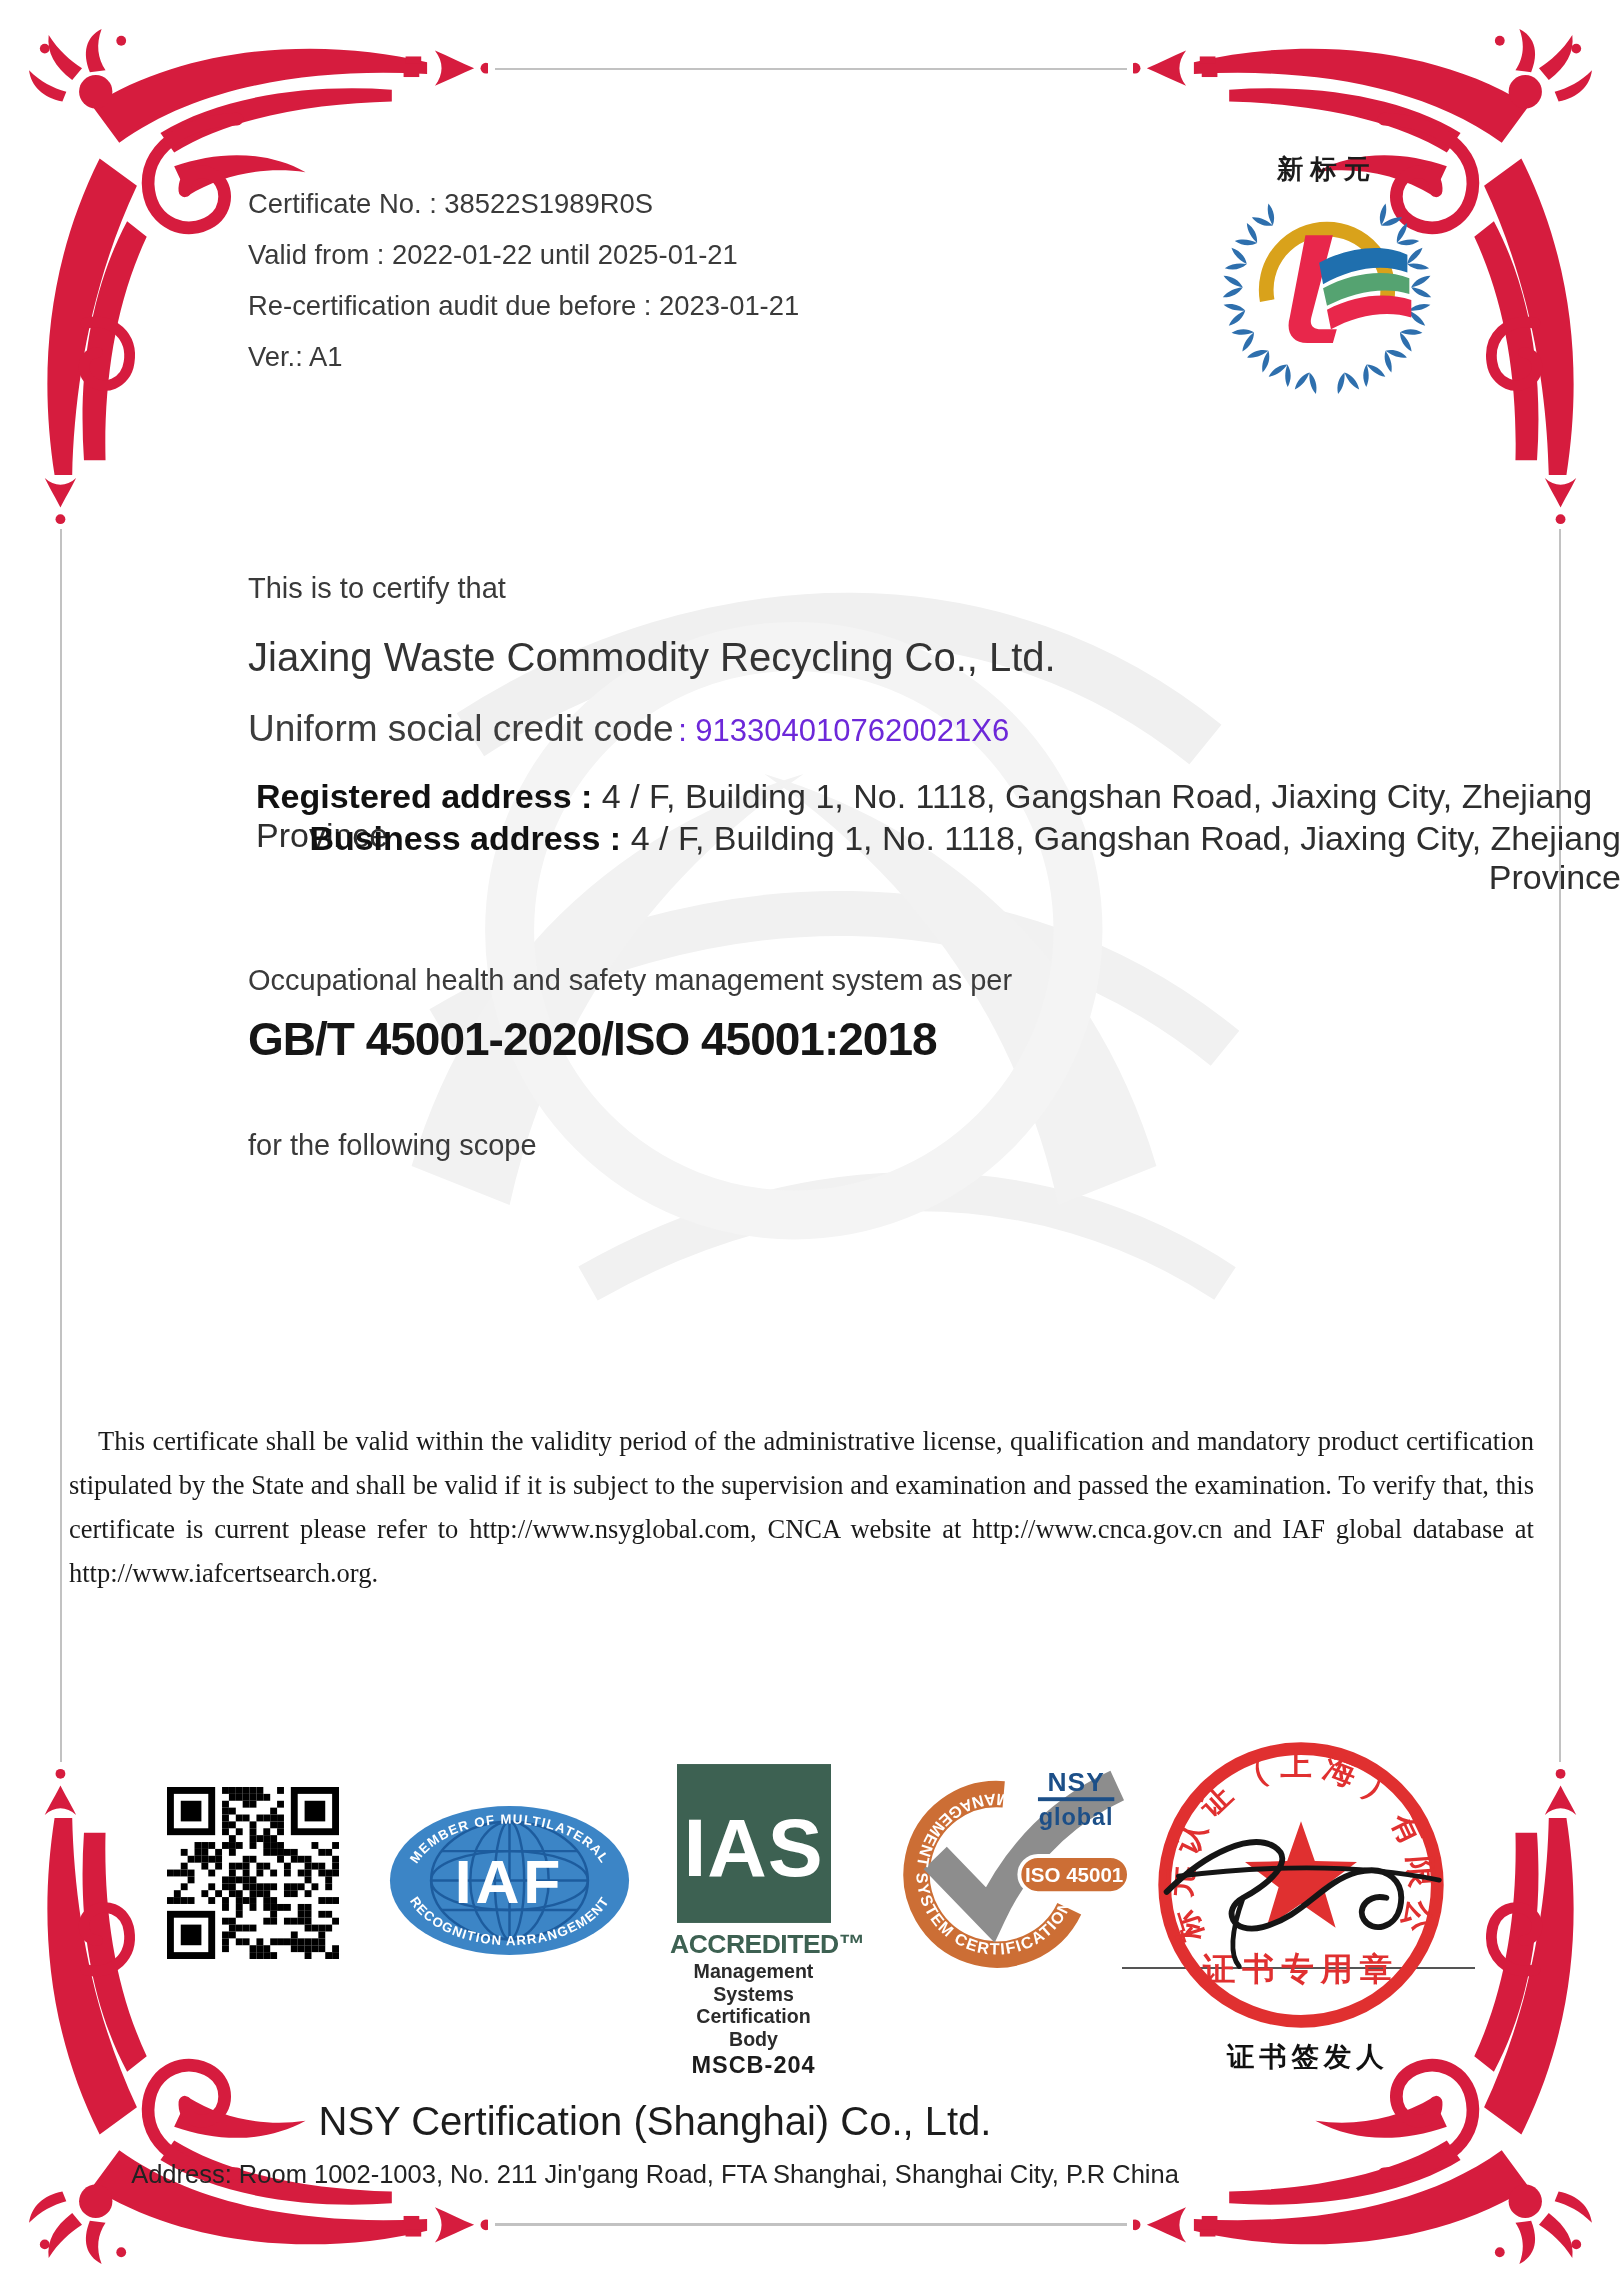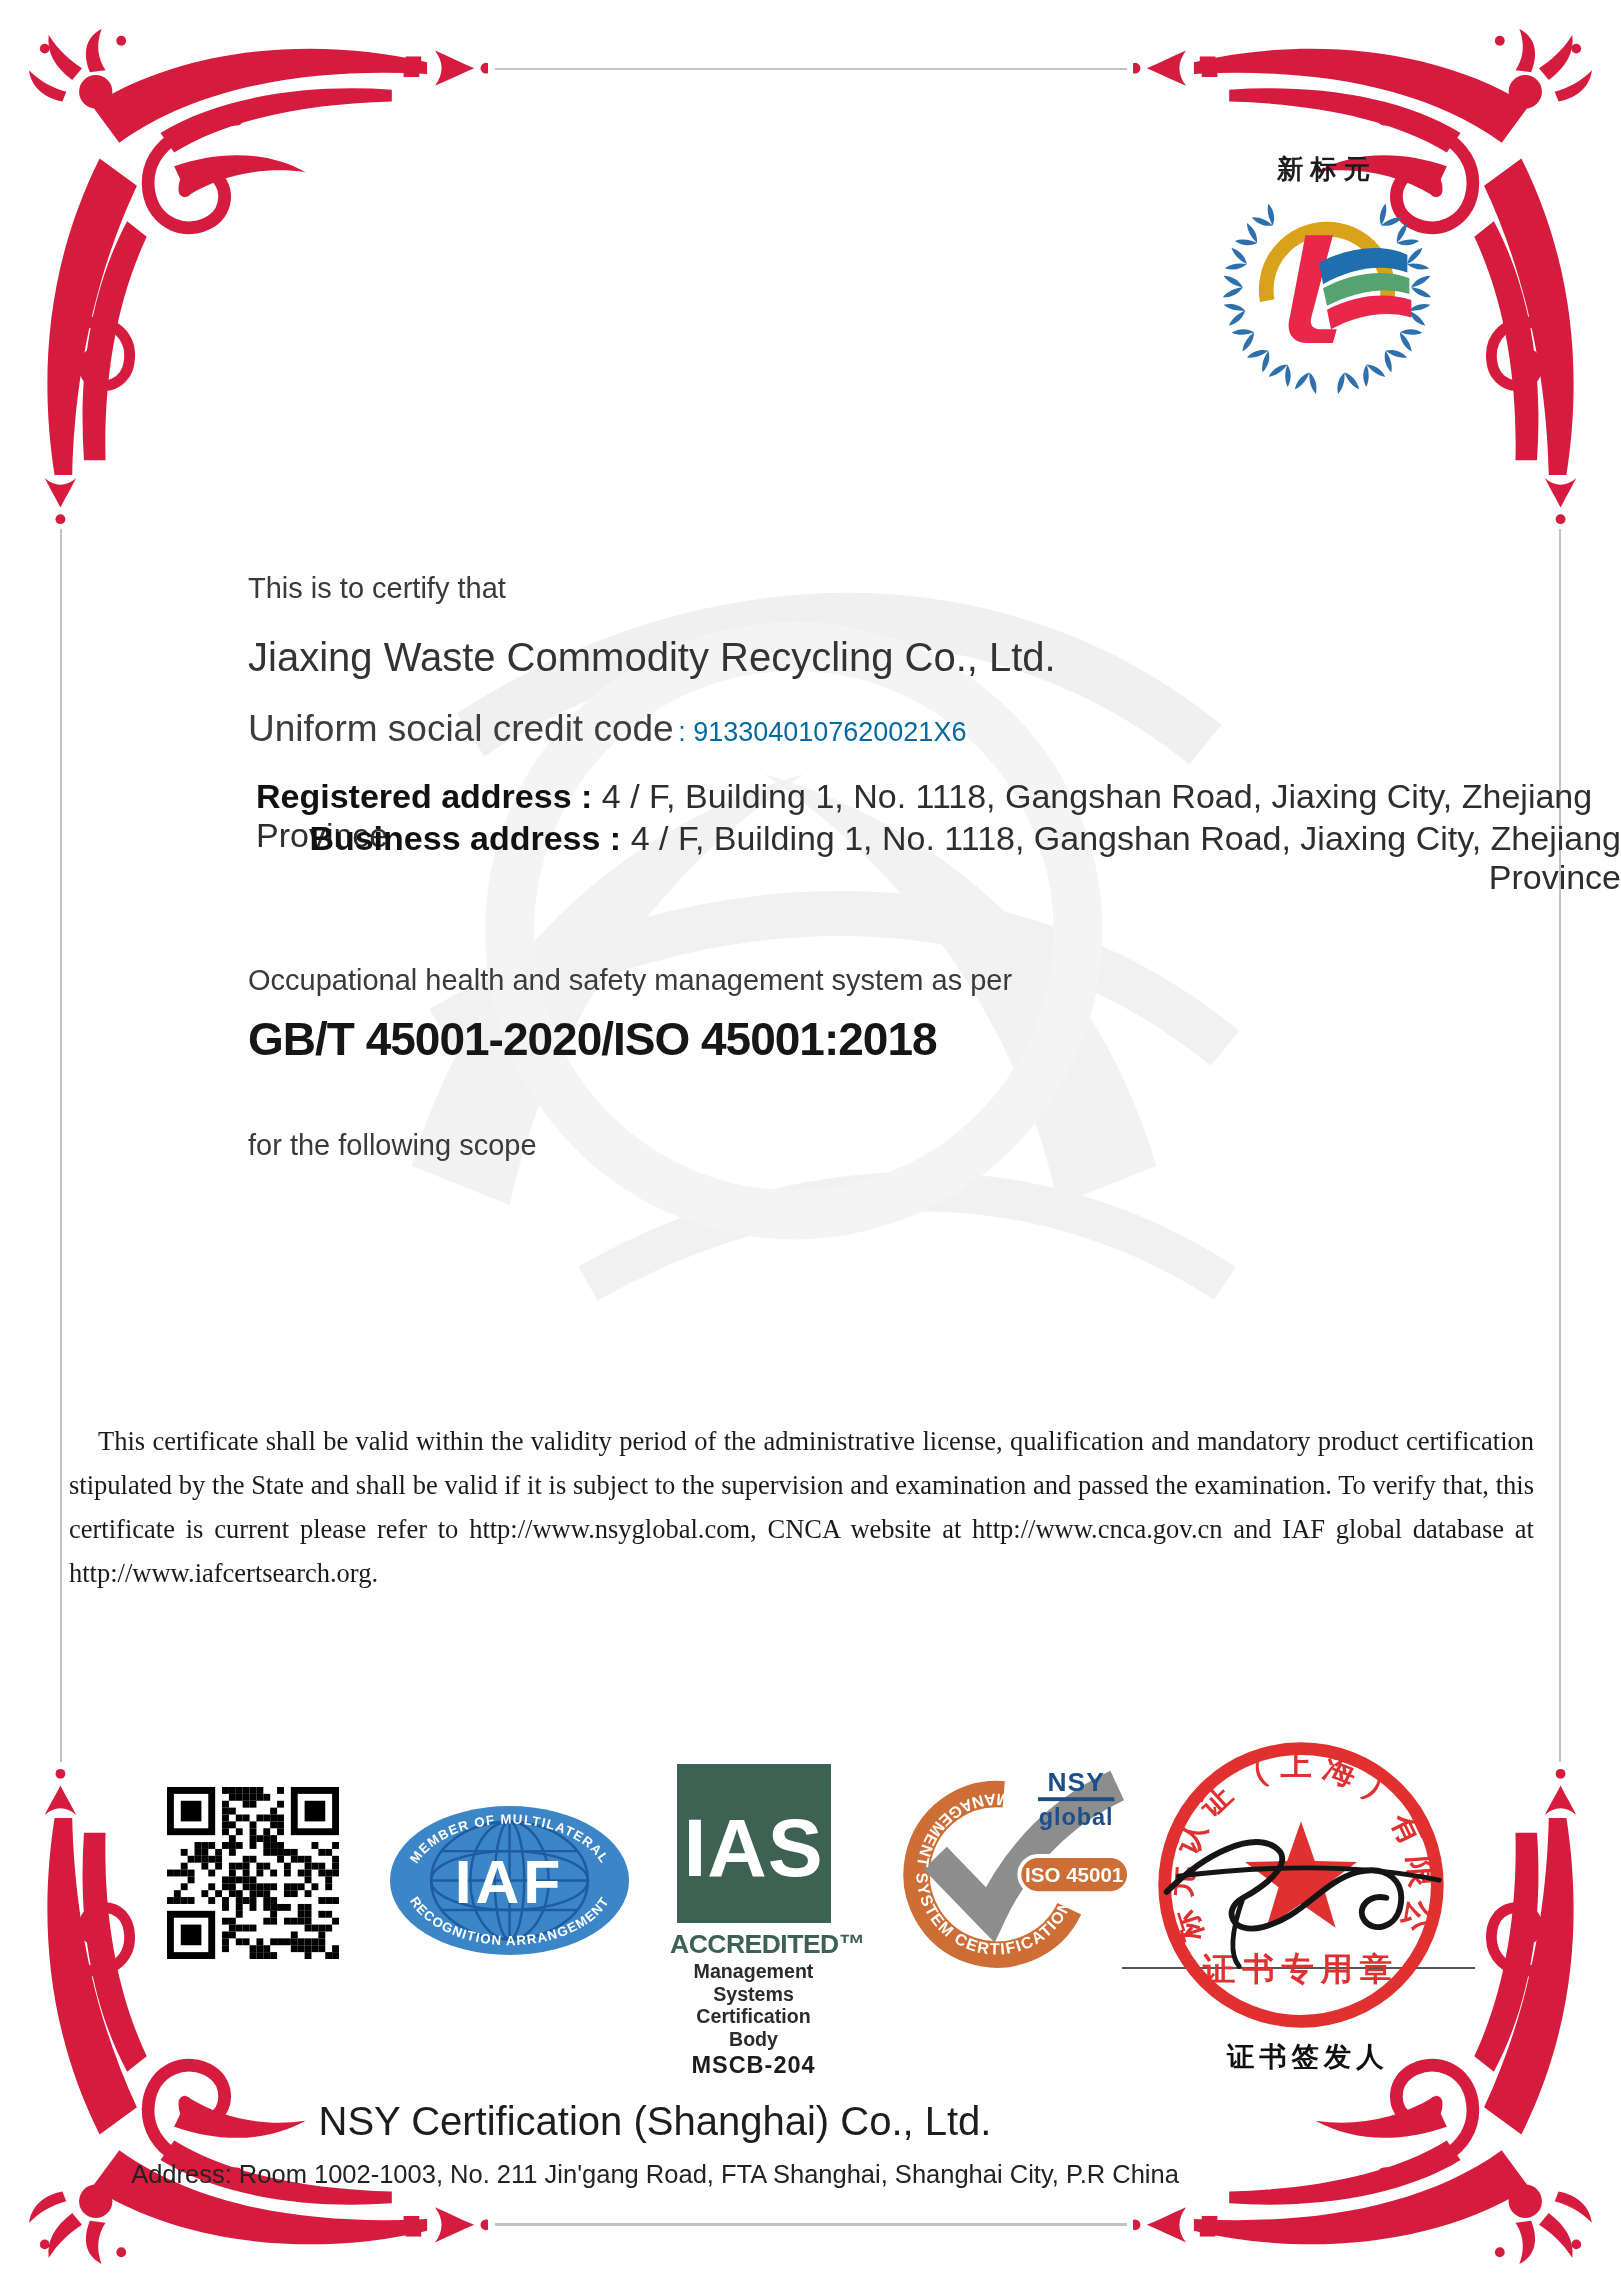--- a/index.html
+++ b/index.html
@@ -13,21 +13,21 @@
   .corner.bl{left:27.4px;bottom:29px;transform:scaleY(-1);}
   .corner.br{right:27.4px;bottom:29px;transform:scale(-1,-1);}
   .bline{position:absolute;background:#c2c2c2;}
   
   .certinfo{left:248px;top:178px;font-size:27.4px;color:#3a3a3a;line-height:51px;}
   .title{left:248px;top:431px;font-size:42px;font-weight:700;color:#141414;letter-spacing:-1px;white-space:nowrap;}
   .certify-intro{left:248px;top:572px;font-size:29px;color:#3a3a3a;}
   .company{left:248px;top:635px;font-size:40px;color:#333;}
   .creditline{left:248px;top:708px;color:#3d3d3d;}
   .creditline .big{font-size:37px;}
-  .creditline .small{font-size:27px;color:#0369a1;}
+  .creditline .small{font-size:31px;color:#6d28d9;}
   .addr{left:256px;font-size:34px;color:#2e2e2e;}
   .addr b{color:#111;}
   .asper{left:248px;top:964px;font-size:29px;color:#3a3a3a;}
   .gbt{left:248px;top:1012px;font-size:46px;font-weight:700;color:#161616;letter-spacing:-1px;}
   .scopeintro{left:248px;top:1129px;font-size:29px;color:#3a3a3a;}
   .scope{left:248px;top:1192px;width:1176px;font-size:33px;color:#2f2f2f;line-height:46px;}
   .legal{left:69px;top:1419px;width:1465px;font-family:"Liberation Serif","DejaVu Serif",serif;
          font-size:26.5px;color:#1b1b1b;line-height:44px;text-indent:29px;text-align:justify;}
   
   .ias-wrap{left:670px;top:1764px;width:167px;text-align:center;}
@@ -148,20 +148,26 @@
     </g>
     <path d="M 214 92 C 158 94 118 124 124 165 C 129 199 163 212 188 196 C 206 184 206 157 188 148 C 174 141 160 150 161 165" stroke="#d61c3e" stroke-width="13" fill="none" stroke-linecap="round"></path>
     <path d="M 60 300 C 88 294 108 314 104 340 C 101 362 78 370 64 358 C 53 348 58 330 72 330" stroke="#d61c3e" stroke-width="11" fill="none" stroke-linecap="round"></path>
   </svg>
 
   <div class="bline" style="left:495px;top:68px;width:632px;height:2px;"></div>
   <div class="bline" style="left:495px;top:2223px;width:632px;height:2.9px;"></div>
   <div class="bline" style="left:60px;top:529px;width:2px;height:1233px;"></div>
   <div class="bline" style="left:1559px;top:529px;width:2px;height:1233px;"></div>
 
+  <div class="abs certinfo">
+    <div>Certificate No. : 38522S1989R0S</div>
+    <div>Valid from : 2022-01-22 until 2025-01-21</div>
+    <div>Re-certification audit due before : 2023-01-21</div>
+    <div>Ver.: A1</div>
+  </div>
 
   <svg class="abs" style="left:1221px;top:145px;" width="211" height="250" viewBox="0 0 215 255">
     <text x="108" y="34" text-anchor="middle" font-size="27" font-weight="700" letter-spacing="7" fill="#1c1c1c">新标元</text>
     <g id="wreath">
         <path d="M0 0 C 7 -4 11 -11 11 -20 C 4 -15 1 -7 0 0 Z M0 0 C -7 -4 -11 -11 -11 -20 C -4 -15 -1 -7 0 0 Z" transform="translate(90.1 232.1) rotate(192.0)" fill="#2e6fad"></path>
         <path d="M0 0 C 7 -4 11 -11 11 -20 C 4 -15 1 -7 0 0 Z M0 0 C -7 -4 -11 -11 -11 -20 C -4 -15 -1 -7 0 0 Z" transform="translate(67.6 223.9) rotate(208.0)" fill="#2e6fad"></path>
         <path d="M0 0 C 7 -4 11 -11 11 -20 C 4 -15 1 -7 0 0 Z M0 0 C -7 -4 -11 -11 -11 -20 C -4 -15 -1 -7 0 0 Z" transform="translate(48.3 209.9) rotate(224.0)" fill="#2e6fad"></path>
         <path d="M0 0 C 7 -4 11 -11 11 -20 C 4 -15 1 -7 0 0 Z M0 0 C -7 -4 -11 -11 -11 -20 C -4 -15 -1 -7 0 0 Z" transform="translate(33.5 191.0) rotate(240.0)" fill="#2e6fad"></path>
         <path d="M0 0 C 7 -4 11 -11 11 -20 C 4 -15 1 -7 0 0 Z M0 0 C -7 -4 -11 -11 -11 -20 C -4 -15 -1 -7 0 0 Z" transform="translate(24.6 168.8) rotate(256.0)" fill="#2e6fad"></path>
         <path d="M0 0 C 7 -4 11 -11 11 -20 C 4 -15 1 -7 0 0 Z M0 0 C -7 -4 -11 -11 -11 -20 C -4 -15 -1 -7 0 0 Z" transform="translate(22.1 145.0) rotate(272.0)" fill="#2e6fad"></path>

